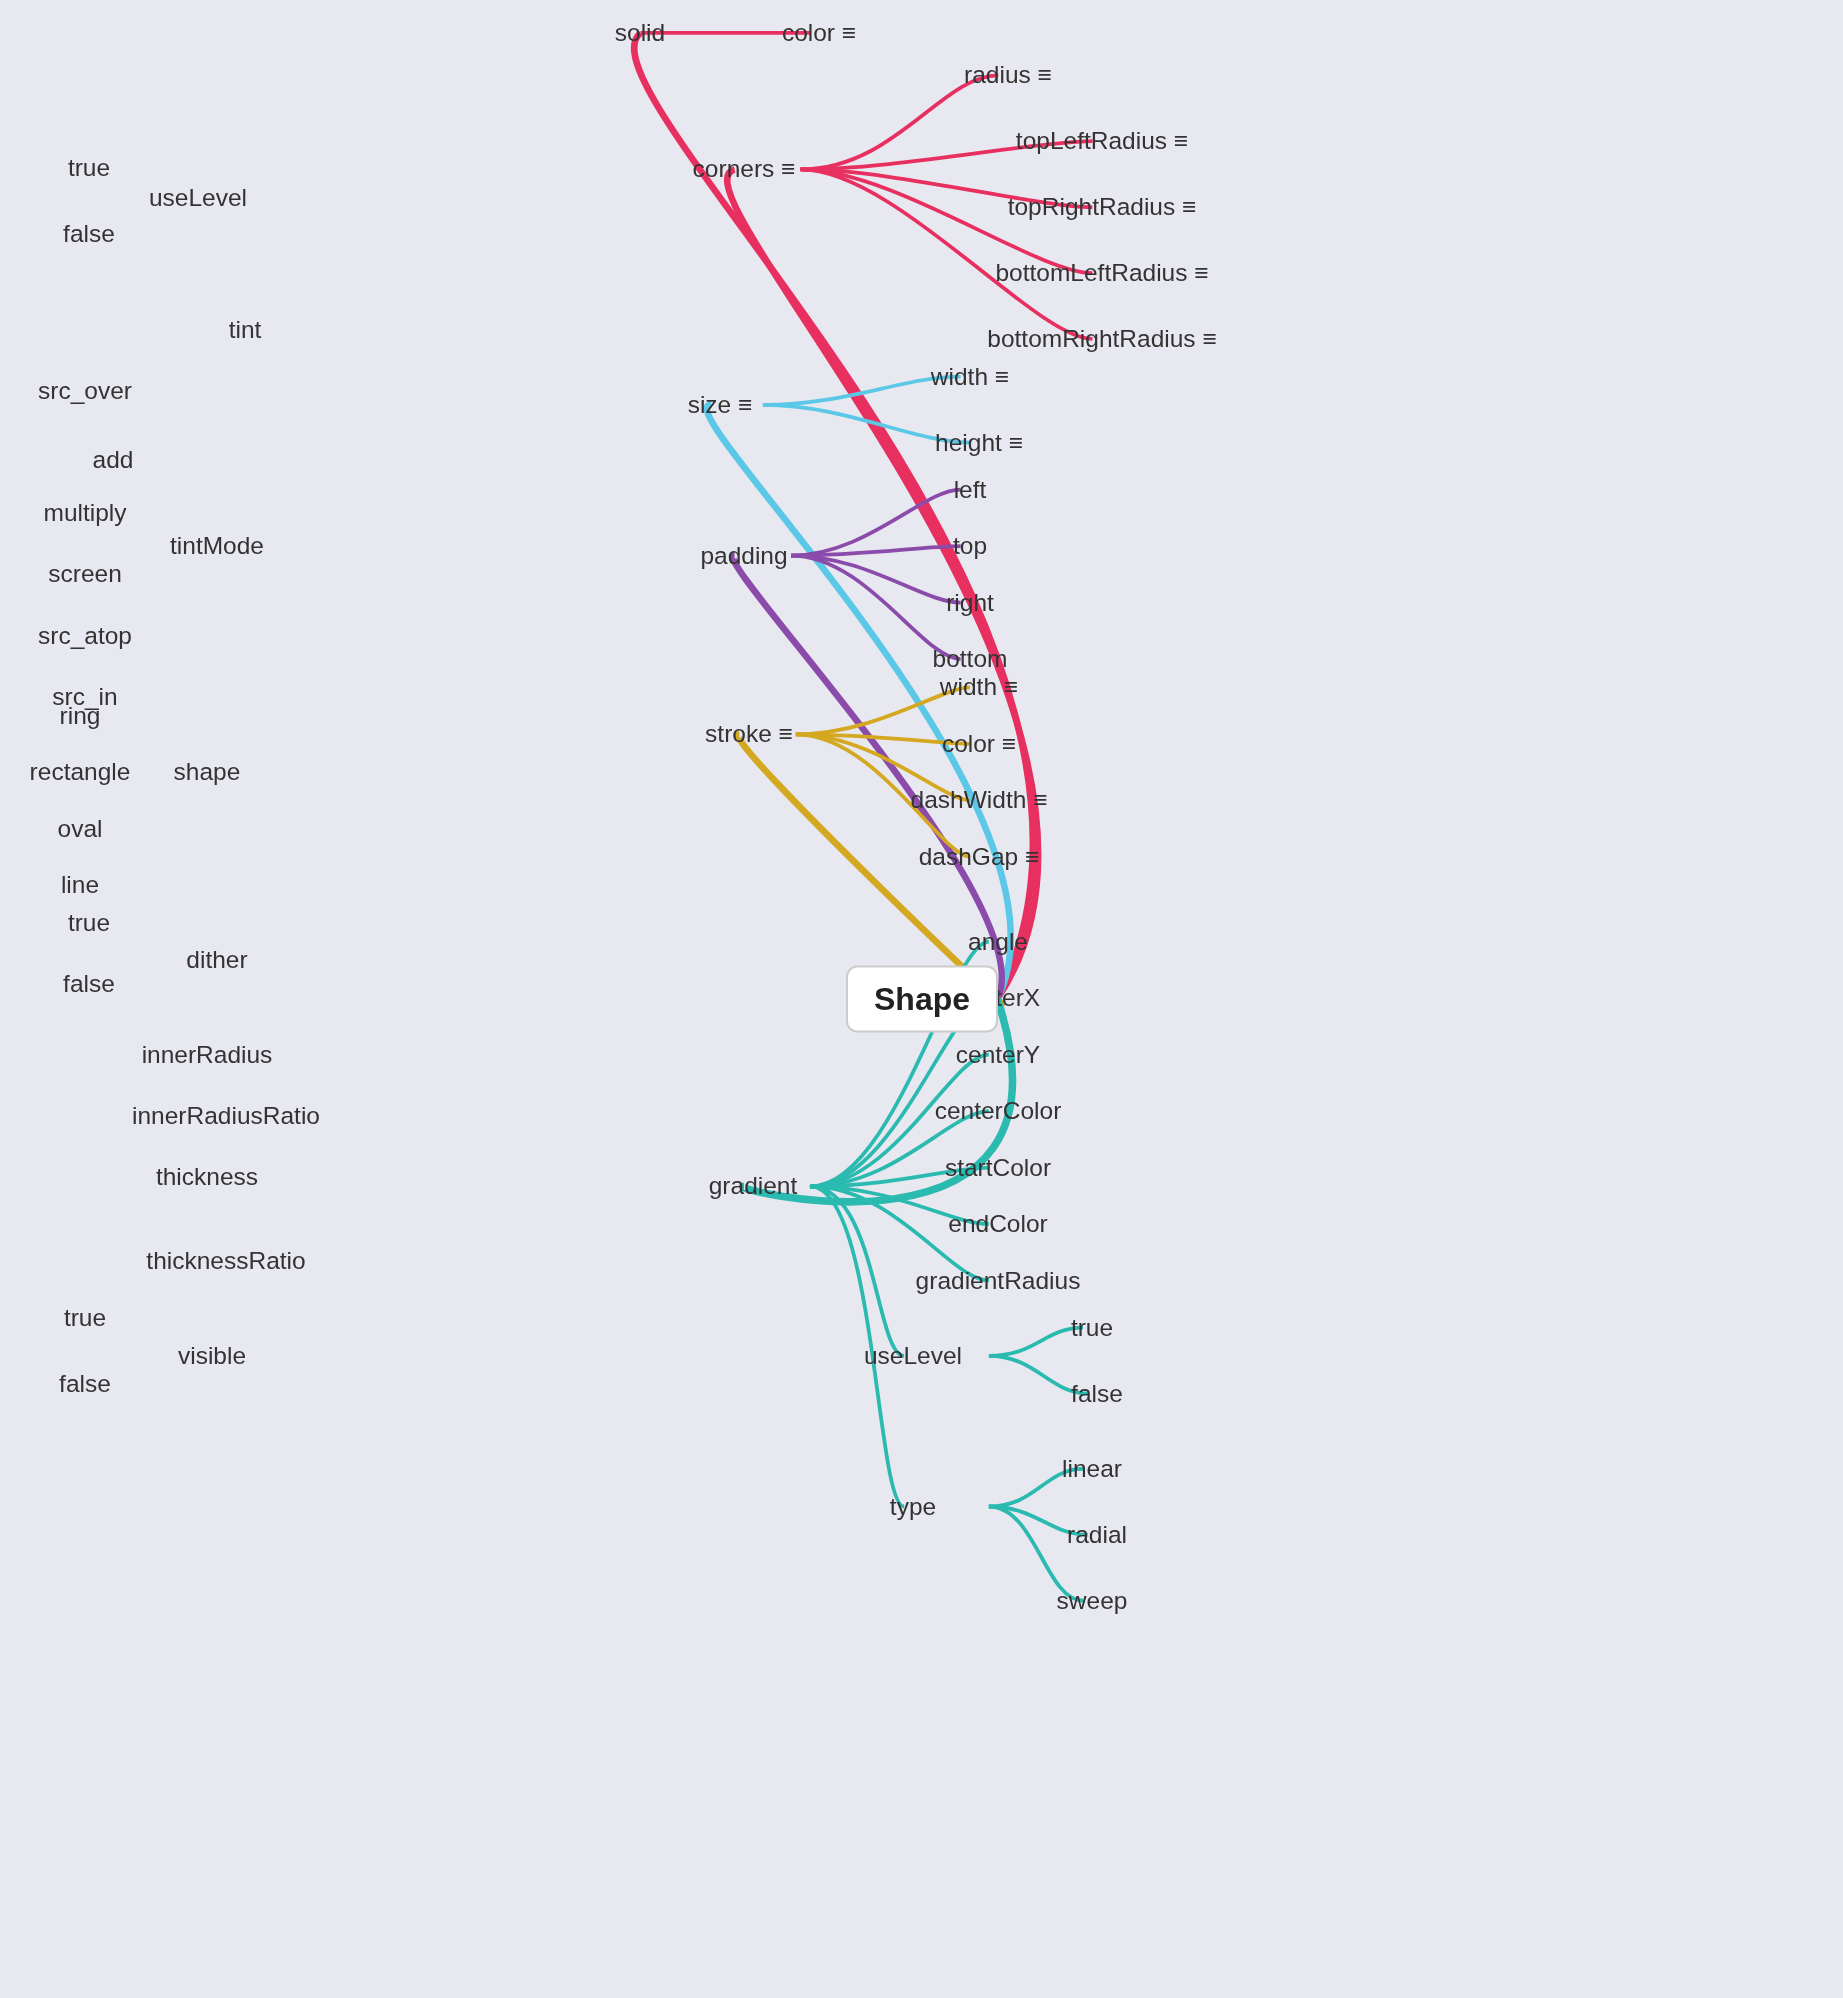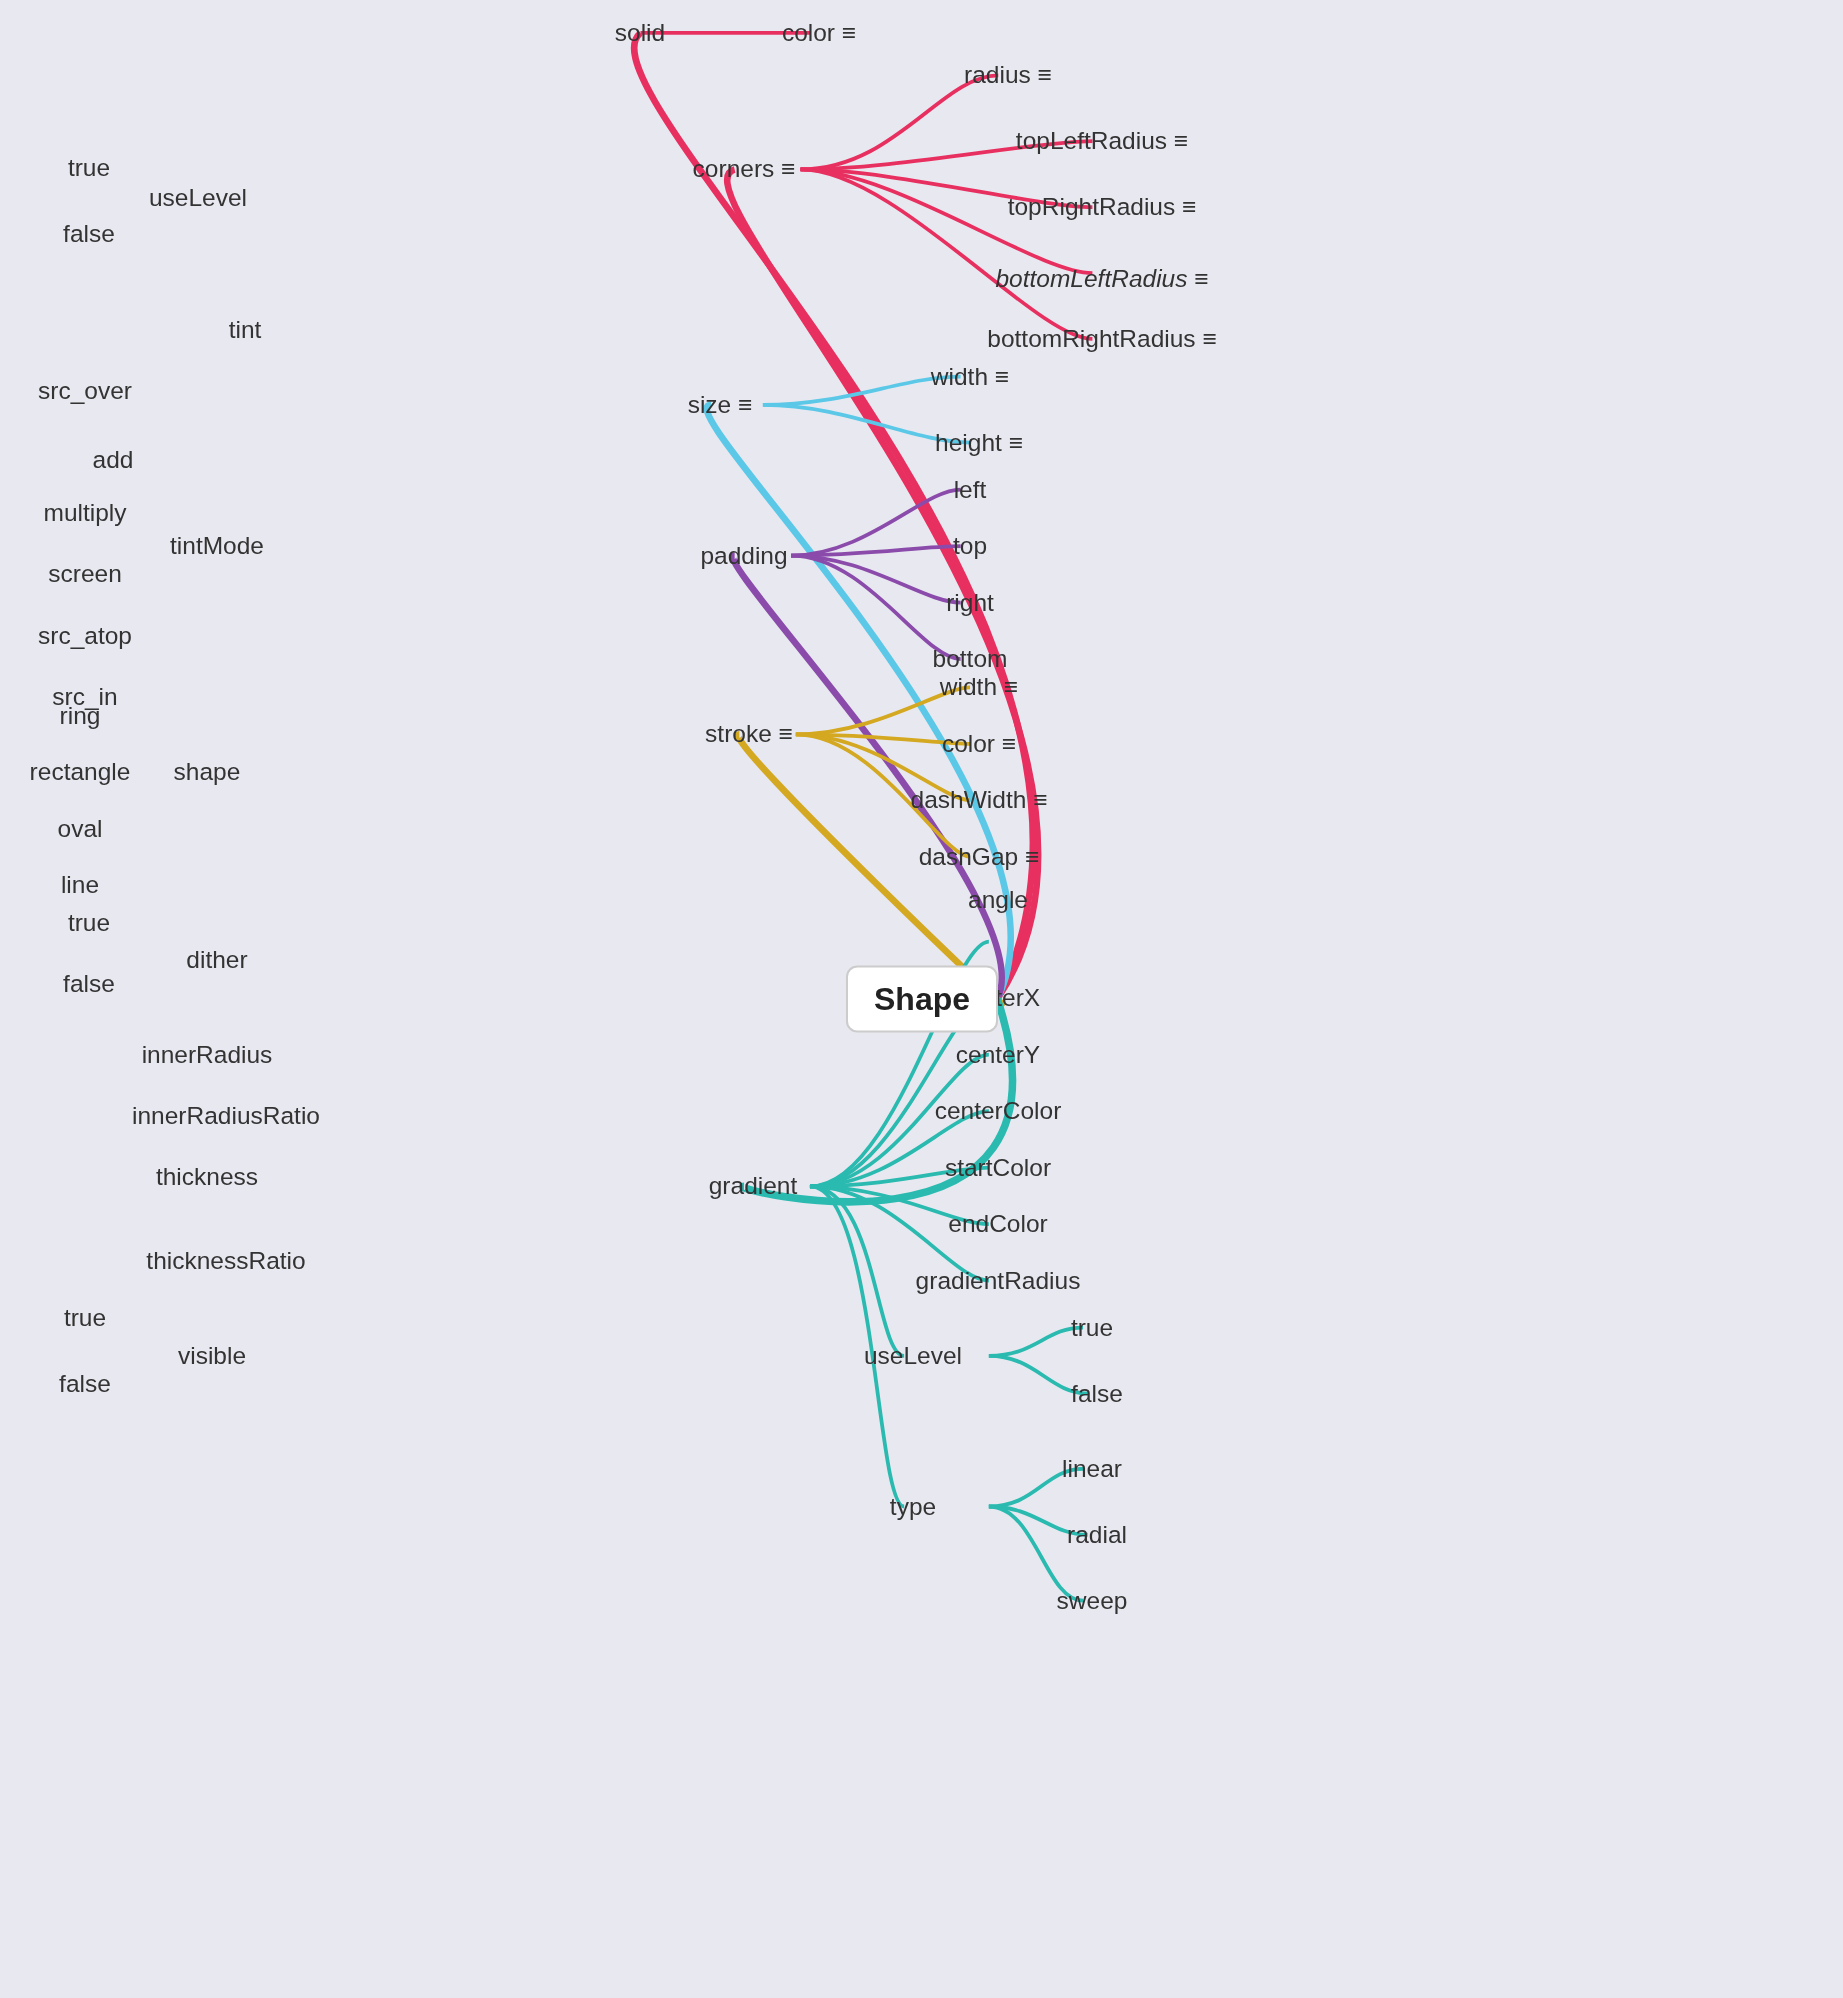--- a/index.html
+++ b/index.html
@@ -107,37 +107,37 @@
     <div class="node-label" style="left: 226px; top: 1238px; margin-top: 23px;">thicknessRatio</div>
     <div class="node-label" style="left: 212px; top: 1356px;">visible</div>
     <div class="node-label" style="left: 85px; top: 1318px;">true</div>
     <div class="node-label" style="left: 85px; top: 1384px;">false</div>
     <div class="node-label" style="left: 640px; top: 33px;">solid</div>
     <div class="node-label" style="left: 819px; top: 33px;">color ≡</div>
     <div class="node-label" style="left: 744px; top: 169px;">corners ≡</div>
     <div class="node-label" style="left: 1008px; top: 75px;">radius ≡</div>
     <div class="node-label" style="left: 1102px; top: 141px;">topLeftRadius ≡</div>
     <div class="node-label" style="left: 1102px; top: 207px; text-align: right;">topRightRadius ≡</div>
-    <div class="node-label" style="left: 1102px; top: 279px; font-style: italic;">bottomLeftRadius ≡</div>
+    <div class="node-label" style="left: 1102px; top: 273px;">bottomLeftRadius ≡</div>
     <div class="node-label" style="left: 1102px; top: 339px;">bottomRightRadius ≡</div>
     <div class="node-label" style="left: 720px; top: 405px;">size ≡</div>
     <div class="node-label" style="left: 970px; top: 377px;">width ≡</div>
     <div class="node-label" style="left: 979px; top: 443px;">height ≡</div>
     <div class="node-label" style="left: 744px; top: 556px;">padding</div>
     <div class="node-label" style="left: 970px; top: 490px;">left</div>
     <div class="node-label" style="left: 970px; top: 546px;">top</div>
     <div class="node-label" style="left: 970px; top: 603px;">right</div>
     <div class="node-label" style="left: 970px; top: 659px;">bottom</div>
     <div class="node-label" style="left: 749px; top: 734px;">stroke ≡</div>
     <div class="node-label" style="left: 979px; top: 687px;">width ≡</div>
     <div class="node-label" style="left: 979px; top: 744px;">color ≡</div>
     <div class="node-label" style="left: 979px; top: 800px;">dashWidth ≡</div>
     <div class="node-label" style="left: 979px; top: 857px;">dashGap ≡</div>
     <div class="node-label" style="left: 753px; top: 1186px;">gradient</div>
-    <div class="node-label" style="left: 998px; top: 900px; text-align: right;">angle</div>
+    <div class="node-label" style="left: 998px; top: 942px; text-align: right;">angle</div>
     <div class="node-label" style="left: 998px; top: 998px;">centerX</div>
     <div class="node-label" style="left: 998px; top: 1055px;">centerY</div>
     <div class="node-label" style="left: 998px; top: 1111px;">centerColor</div>
     <div class="node-label" style="left: 998px; top: 1168px;">startColor</div>
     <div class="node-label" style="left: 998px; top: 1224px;">endColor</div>
     <div class="node-label" style="left: 998px; top: 1281px;">gradientRadius</div>
     <div class="node-label" style="left: 913px; top: 1356px;">useLevel</div>
     <div class="node-label" style="left: 1092px; top: 1328px;">true</div>
     <div class="node-label" style="left: 1097px; top: 1394px;">false</div>
     <div class="node-label" style="left: 913px; top: 1507px;">type</div>

